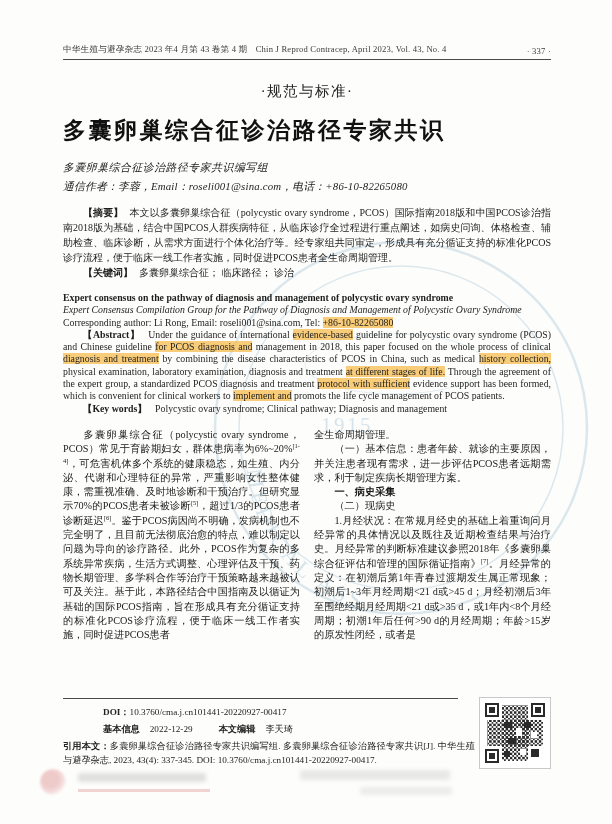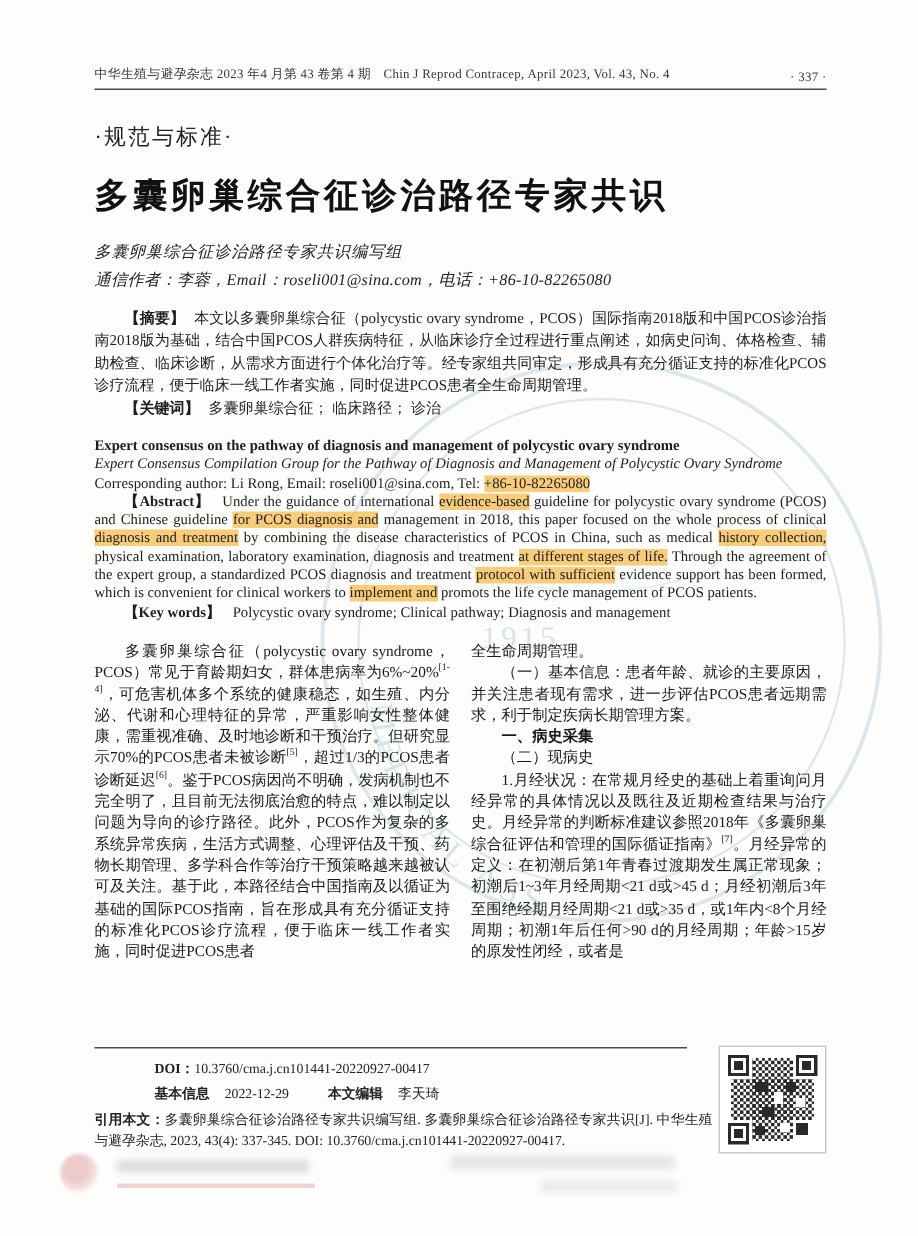--- a/index.html
+++ b/index.html
@@ -12,21 +12,21 @@
   .content{position:absolute; left:63px; top:44px; width:488px;}
 
   
   .running-head{
     display:flex; justify-content:space-between; align-items:flex-end;
     font-size:8.6px; color:#3a3a3a; letter-spacing:.2px;
     border-bottom:1px solid #4a4a4a; padding-bottom:3px;
   }
   .running-head .jcn{margin-right:6px;}
   .col-label{
-    margin-top:22px; text-align:left; font-size:14.5px; color:#222;
+    margin-top:22px; text-align:center; font-size:14.5px; color:#222;
     letter-spacing:1.5px; font-weight:500;
   }
   .title{
     margin:14px 0 0 0; font-size:23px; font-weight:700; letter-spacing:2.5px; color:#111;
   }
   .byline{margin-top:15px; font-size:10.8px; font-style:italic; color:#222; letter-spacing:.6px;}
   .correspond{margin-top:5px; font-size:10.8px; font-style:italic; color:#222; letter-spacing:.2px;}
 
   
   .abs-cn{

